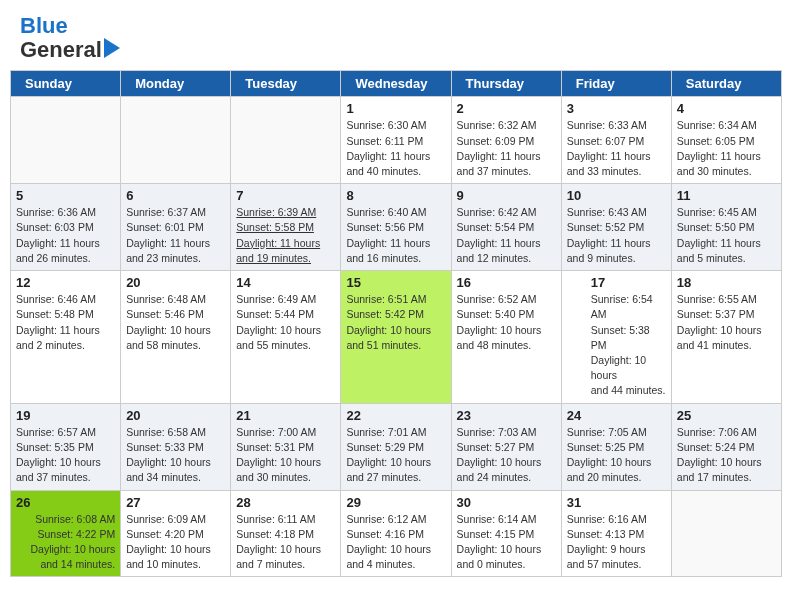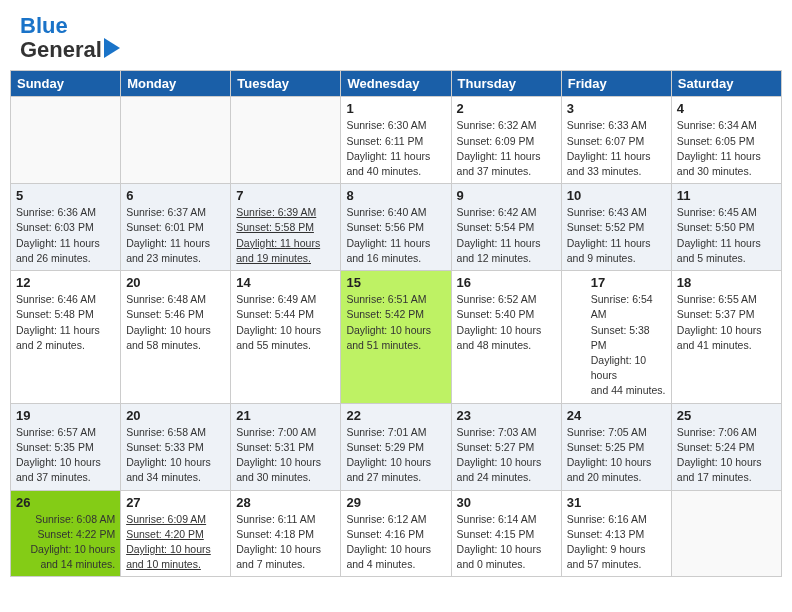--- a/index.html
+++ b/index.html
@@ -35,21 +35,21 @@
     }
     .calendar {
       width: 100%;
       border-collapse: collapse;
       margin-top: 4px;
     }
     .calendar th {
       background: #1a5fa8;
       color: #fff;
       text-align: left;
-      padding: 5px 6px;
+      padding: 5px 14px;
       font-size: 13px;
       font-weight: bold;
       border: 1px solid #ccc;
     }
     .calendar td {
       vertical-align: top;
       border: 1px solid #ccc;
       padding: 4px 5px;
       width: calc(100% / 7);
       min-height: 80px;
@@ -301,21 +301,21 @@
       <tr>
         <td style="background-color: #84cc16;">
           <span class="day-number">26</span>
           <div class="day-info" style="white-space: pre-line; text-align: right;">Sunrise: 6:08 AM
 Sunset: 4:22 PM
 Daylight: 10 hours
 and 14 minutes.</div>
         </td>
         <td style="background-color: rgb(255, 255, 255);">
           <span class="day-number">27</span>
-          <div class="day-info" style="white-space: pre-line; text-decoration: underline;">Sunrise: 6:09 AM
+          <div class="day-info" style="white-space: pre-line;">Sunrise: 6:09 AM
 Sunset: 4:20 PM
 Daylight: 10 hours
 and 10 minutes.</div>
         </td>
         <td style="background-color: rgb(255, 255, 255);">
           <span class="day-number">28</span>
           <div class="day-info" style="white-space: pre-line;">Sunrise: 6:11 AM
 Sunset: 4:18 PM
 Daylight: 10 hours
 and 7 minutes.</div>

